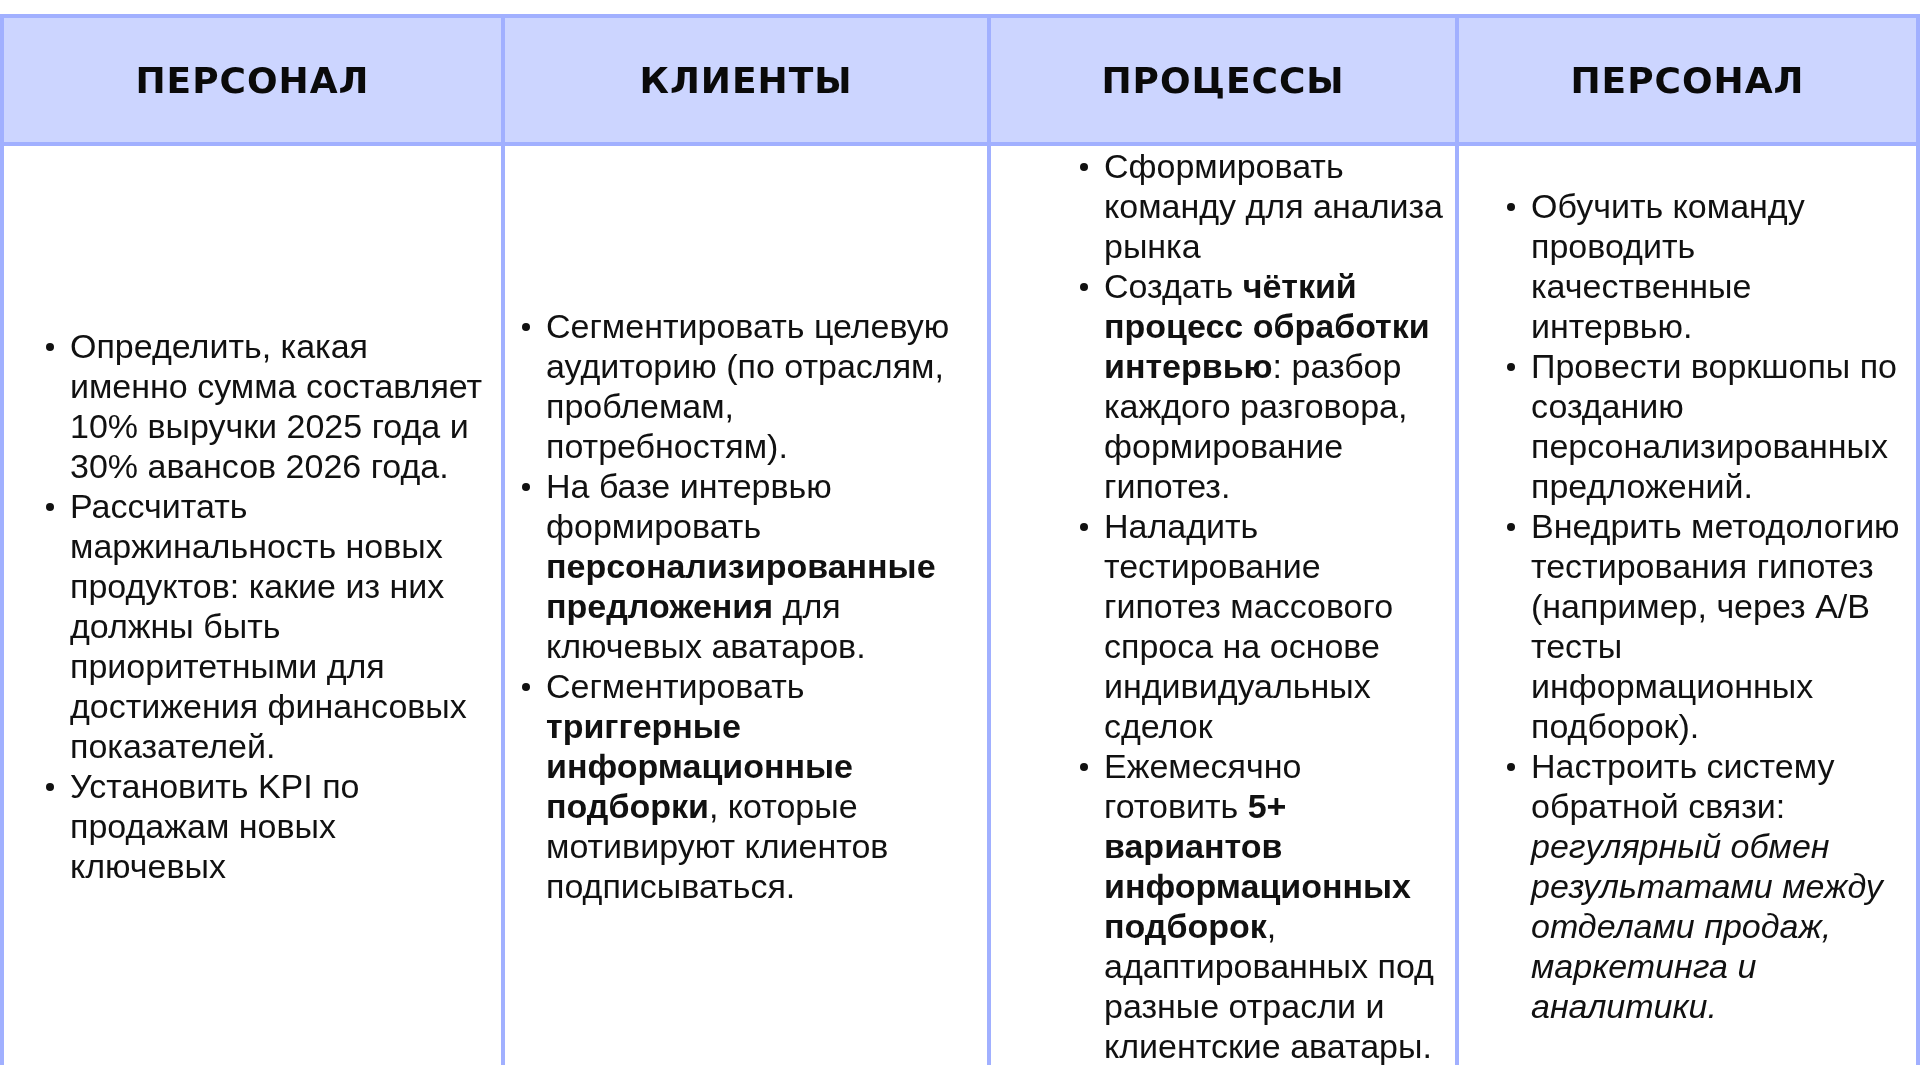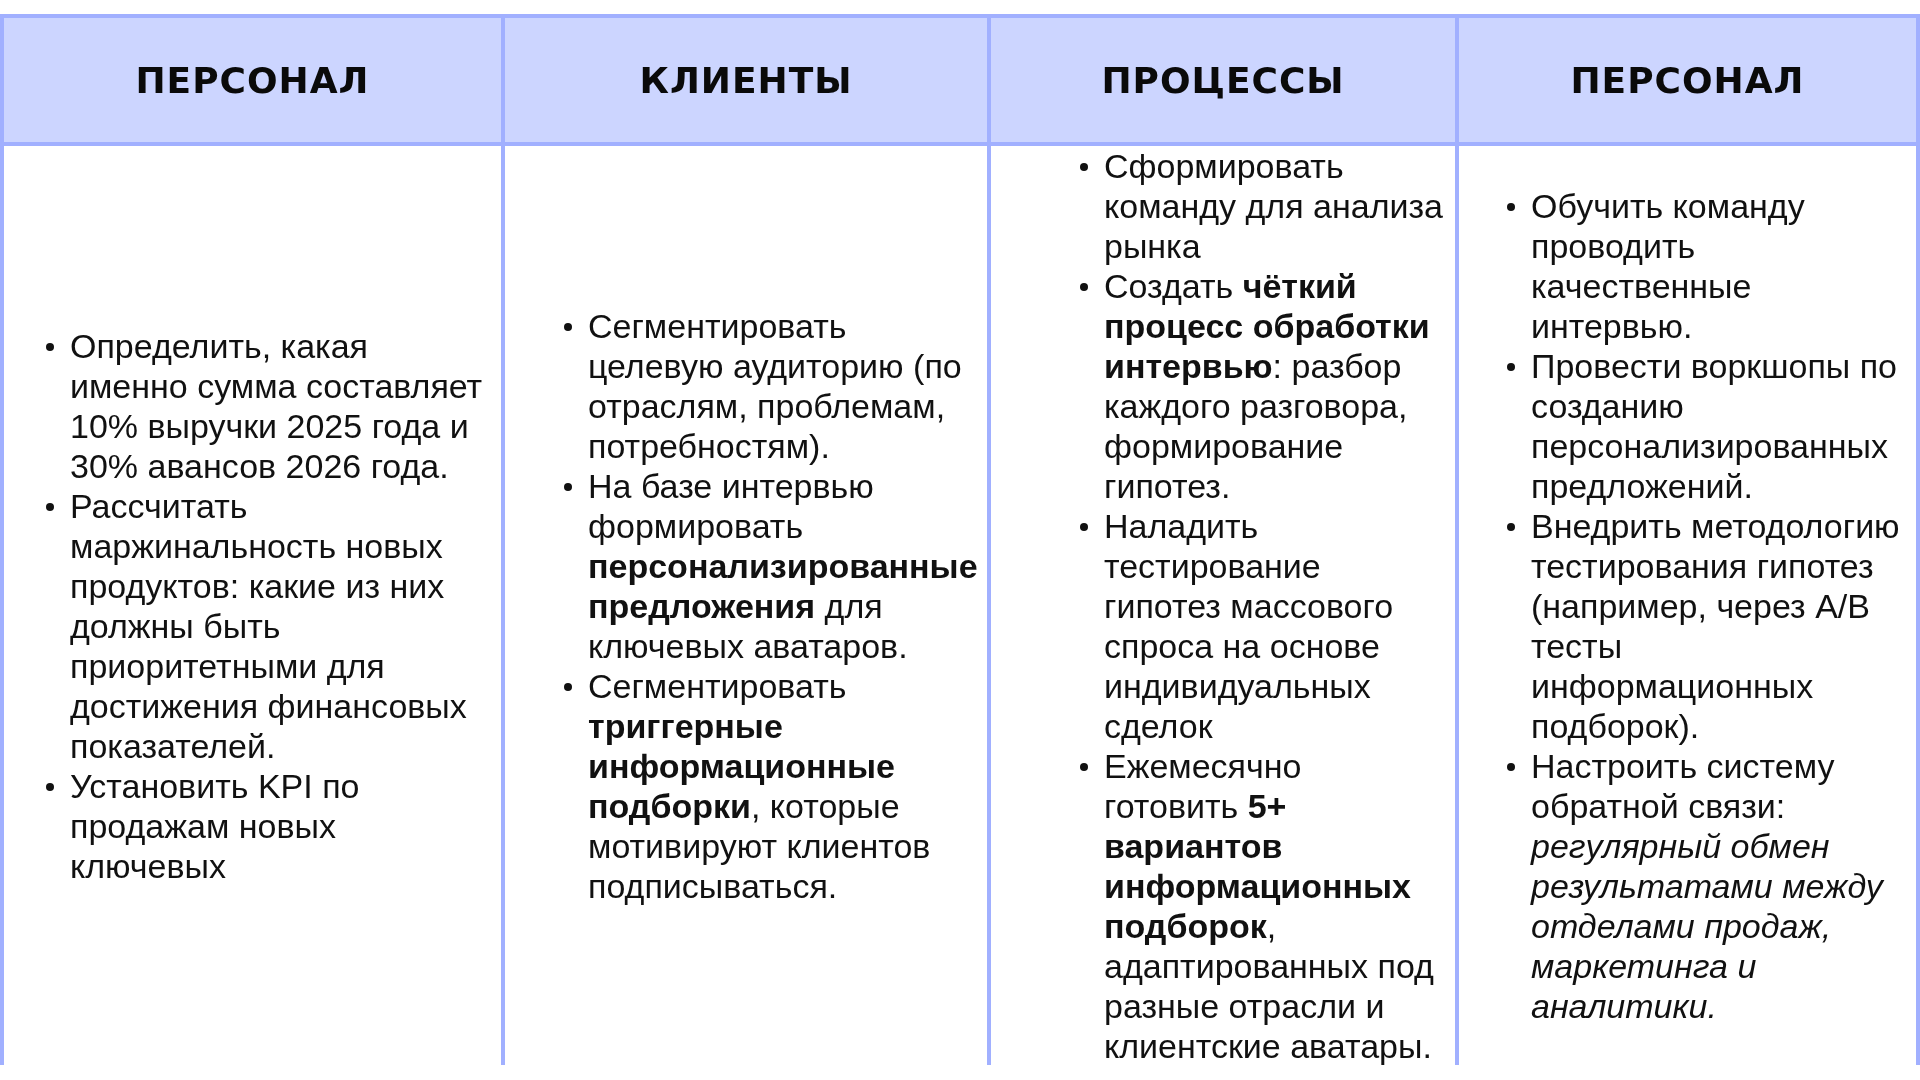--- a/index.html
+++ b/index.html
@@ -58,21 +58,21 @@
       content: "";
       position: absolute;
       left: -24px;
       top: 17px;
       width: 8px;
       height: 8px;
       border-radius: 50%;
       background: #111111;
     }
     .col1 ul { padding-left: 66px; }
-    .col2 ul { padding-left: 83px; }
+    .col2 ul { padding-left: 41px; }
     .col3 ul { padding-left: 113px; }
     .col4 ul { padding-left: 72px; }
     b { font-weight: bold; }
     i { font-style: italic; }
   </style>
 </head>
 <body>
 
 <div class="board">
   <div class="head">ПЕРСОНАЛ</div>

